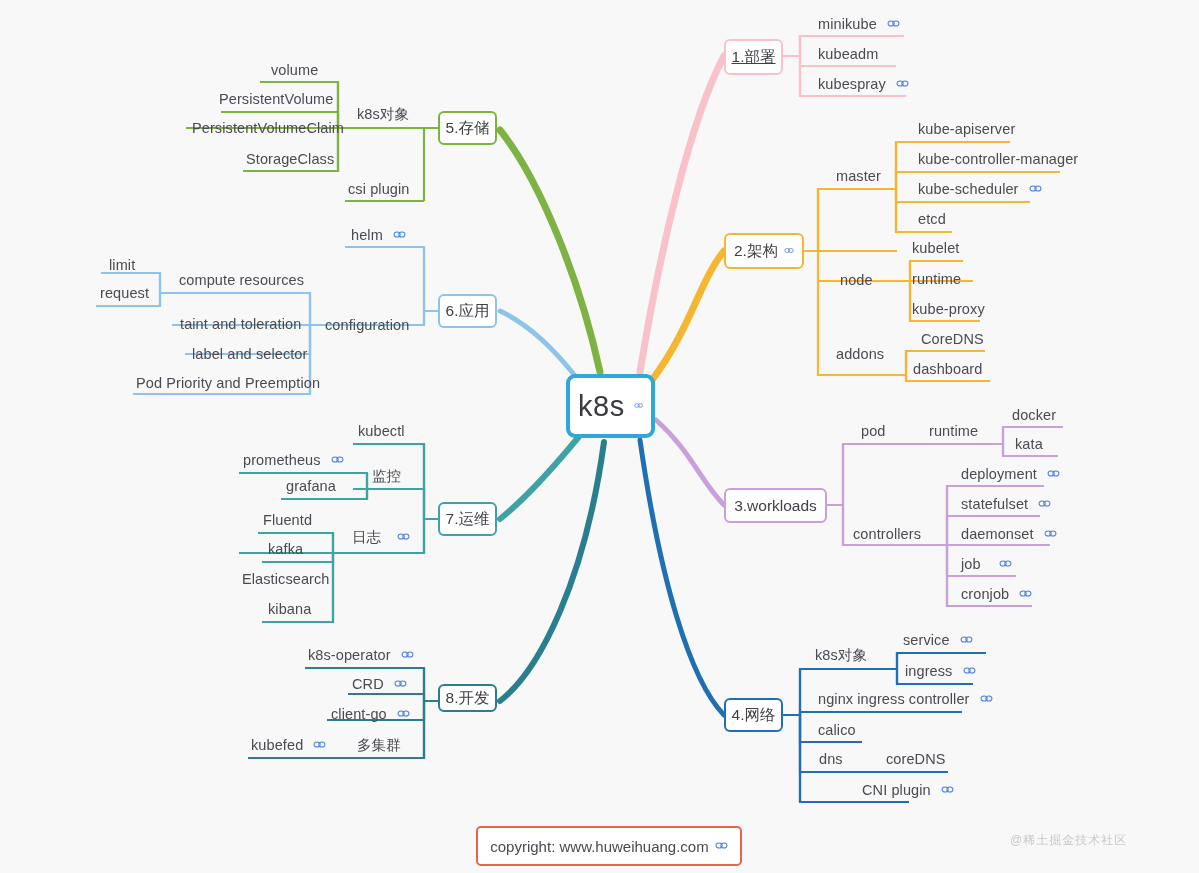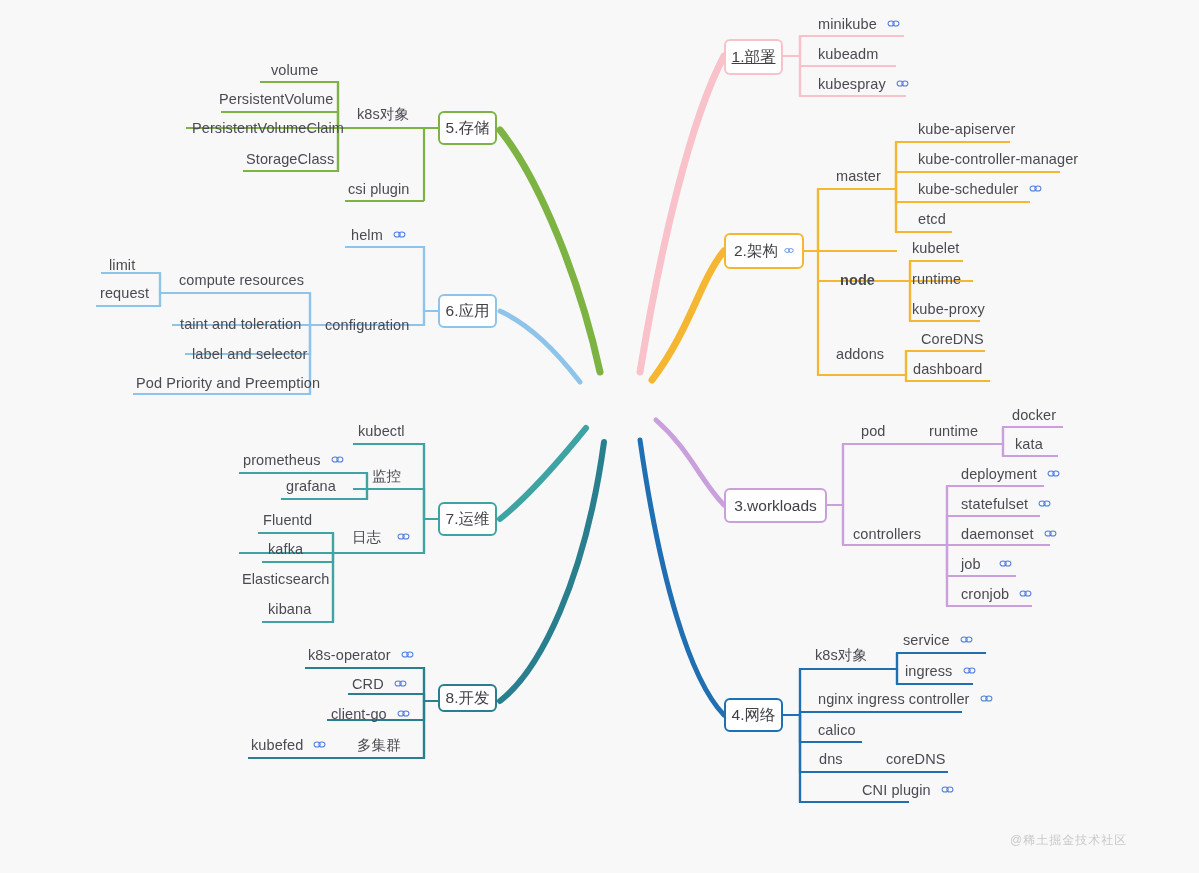--- a/index.html
+++ b/index.html
@@ -188,20 +188,31 @@
     <g fill="none" stroke="#2a7f8f" stroke-width="2.2">
       <path d="M 438 701 L 424 701 L 424 668 L 305 668"></path>
       <path d="M 424 701 L 424 694 L 348 694"></path>
       <path d="M 424 701 L 424 720 L 327 720"></path>
       <path d="M 424 701 L 424 758 L 350 758"></path>
       <path d="M 424 668 L 424 758"></path>
       <path d="M 350 758 L 338 758 L 338 758 L 248 758"></path>
     </g>
   </svg>
 
+  <div class="boxnode" id="center-node" style="left:566px; top:374px; width:89px; height:64px; border-color:#2fa8d8;">
+    <span class="lbl">k8s</span>
+    <span class="linkico">
+        <svg viewBox="0 0 22 14" width="100%" height="100%" style="display:block">
+          <g fill="none" stroke="#4f7fe0" stroke-width="1.7">
+            <ellipse cx="7" cy="7" rx="5.2" ry="4.4"></ellipse>
+            <ellipse cx="15" cy="7" rx="5.2" ry="4.4"></ellipse>
+          </g>
+        </svg>
+      </span>
+  </div>
 
   <div class="boxnode" style="left:724px; top:39px; width:59px; height:36px; border-color:#f9c2ca;text-decoration:underline;">
     <span class="lbl">1.部署</span>
   </div>
 
   <div class="boxnode" style="left:724px; top:233px; width:80px; height:36px; border-color:#f5b731;">
     <span class="lbl">2.架构</span>
     <span class="linkico">
         <svg viewBox="0 0 22 14" width="100%" height="100%" style="display:block">
           <g fill="none" stroke="#4f7fe0" stroke-width="1.7">
@@ -273,21 +284,21 @@
           <g fill="none" stroke="#4f7fe0" stroke-width="1.7">
             <ellipse cx="7" cy="7" rx="5.2" ry="4.4"></ellipse>
             <ellipse cx="15" cy="7" rx="5.2" ry="4.4"></ellipse>
           </g>
         </svg></span>
   </div>
   <div class="node" style="left:918px; top:211px;">
     <span class="lbl">etcd</span>
   </div>
 
-  <div class="node" style="left:840px; top:272px;font-weight:bold;">
+  <div class="node" style="left:840px; top:272px;">
     <span class="lbl">node</span>
   </div>
   <div class="node" style="left:912px; top:240px;">
     <span class="lbl">kubelet</span>
   </div>
   <div class="node" style="left:912px; top:271px;">
     <span class="lbl">runtime</span>
   </div>
   <div class="node" style="left:912px; top:301px;">
     <span class="lbl">kube-proxy</span>
@@ -537,18 +548,29 @@
   <div class="node" style="left:251px; top:737px;">
     <span class="lbl">kubefed</span>
     <span class="linkico"><svg viewBox="0 0 22 14" width="100%" height="100%" style="display:block">
           <g fill="none" stroke="#4f7fe0" stroke-width="1.7">
             <ellipse cx="7" cy="7" rx="5.2" ry="4.4"></ellipse>
             <ellipse cx="15" cy="7" rx="5.2" ry="4.4"></ellipse>
           </g>
         </svg></span>
   </div>
 
+  <div id="copyright-box" style="left:476px; top:826px; width:266px; height:40px;">
+    <span class="lbl">copyright: www.huweihuang.com</span>
+    <span class="linkico">
+        <svg viewBox="0 0 22 14" width="100%" height="100%" style="display:block">
+          <g fill="none" stroke="#4f7fe0" stroke-width="1.7">
+            <ellipse cx="7" cy="7" rx="5.2" ry="4.4"></ellipse>
+            <ellipse cx="15" cy="7" rx="5.2" ry="4.4"></ellipse>
+          </g>
+        </svg>
+      </span>
+  </div>
 
   <div id="watermark" style="left:1010px; top:832px;">
     <span>@稀土掘金技术社区</span>
   </div>
 
 </div>
 
 </body></html>

